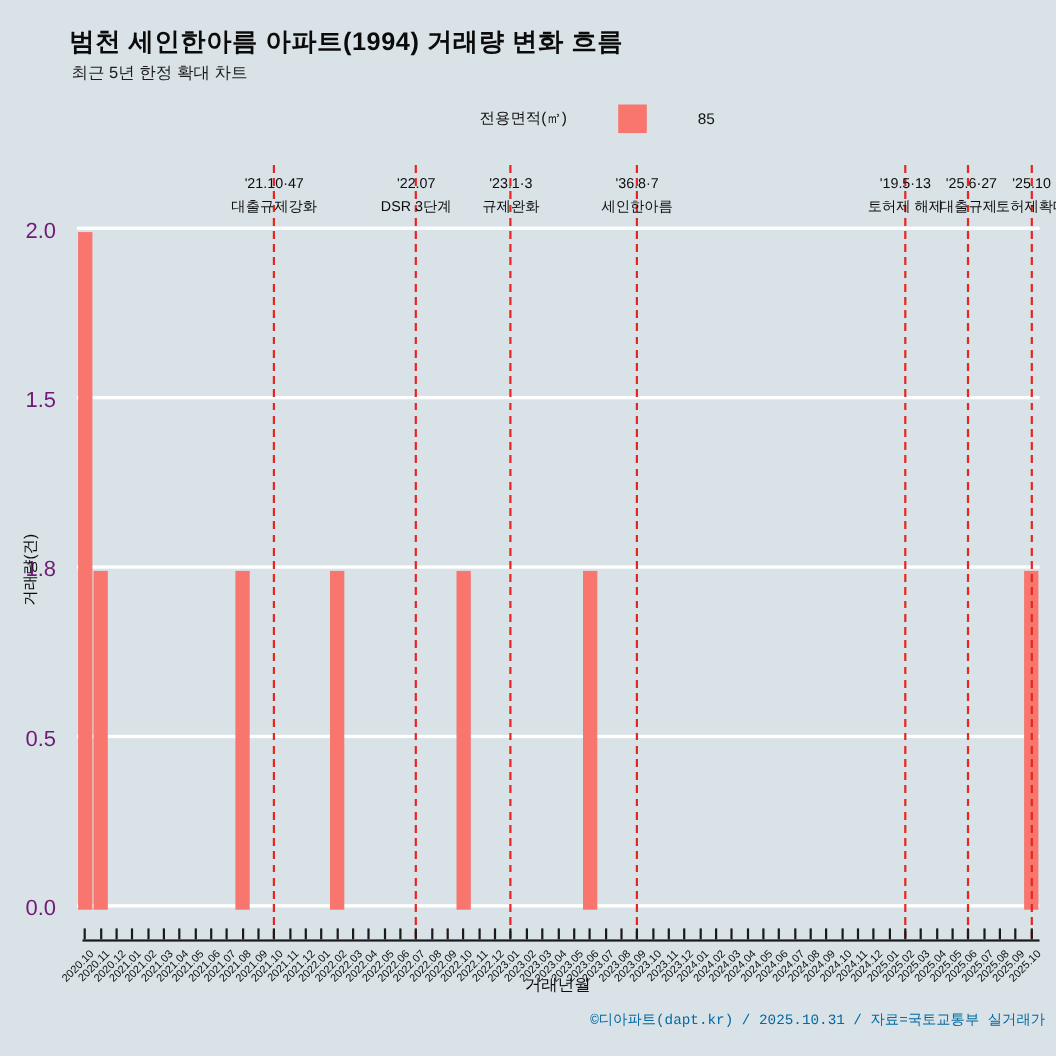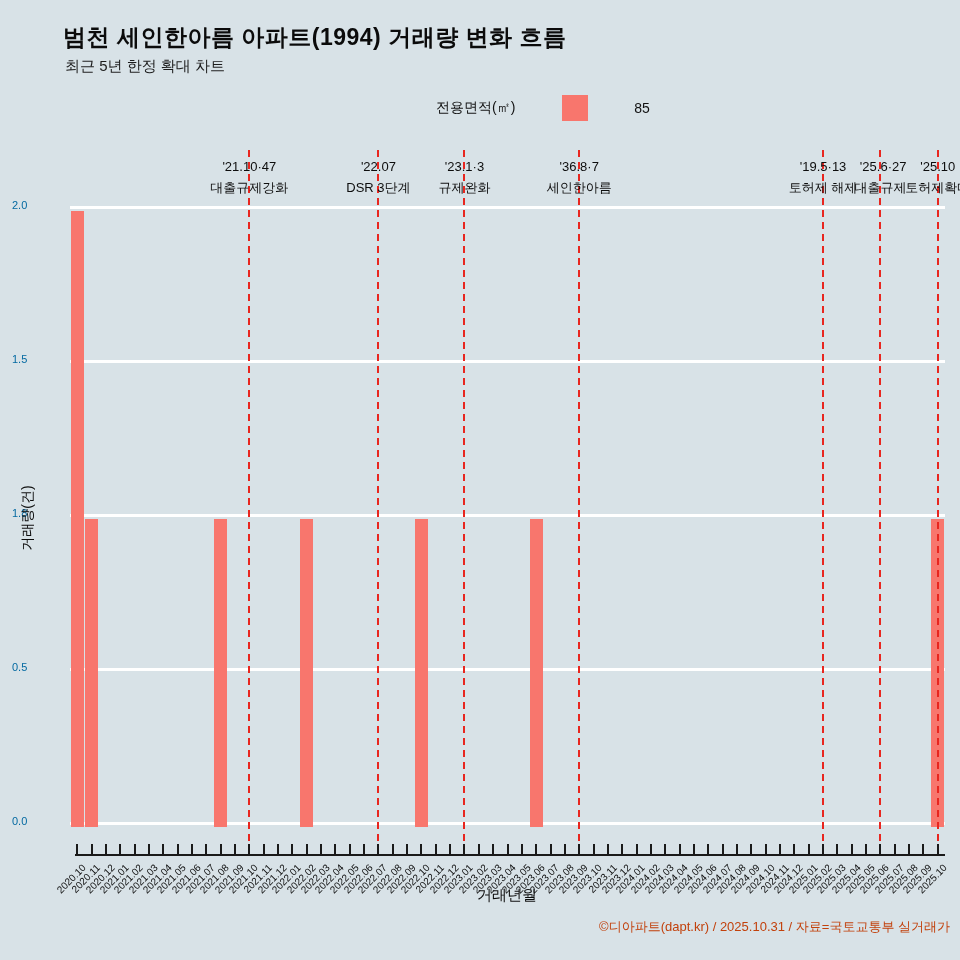--- a/index.html
+++ b/index.html
@@ -23,24 +23,24 @@
   .anno .anno-date{display:block;}
   .anno .anno-label{display:block;}
   #x-axis-line{position:absolute;height:2px;background:#1a1a1a;}
   .xtick{position:absolute;width:2px;height:10px;background:#1a1a1a;}
   .xlab-anchor{position:absolute;width:0;height:0;}
   .xlab-anchor span{
     position:absolute;right:0;top:0;white-space:nowrap;
     font-size:10px;color:#0d0d0d;
     transform:rotate(-45deg);transform-origin:100% 0;
   }
-  .ytick-label{position:absolute;width:50px;text-align:left;font-size:11px;color:#0369a1;}
+  .ytick-label{position:absolute;width:50px;text-align:center;font-size:20px;color:#701a75;}
   #y-axis-title{left:-27px;top:509px;width:110px;text-align:center;font-size:14px;color:#0d0d0d;transform:rotate(-90deg);transform-origin:50% 50%;}
   #x-axis-title{left:0;top:886px;width:1014px;text-align:center;font-size:15px;color:#0d0d0d;}
-  #footer{right:10px;top:918px;font-size:13px;color:#c2410c;white-space:nowrap;}
+  #footer{right:10px;top:918px;font-size:13px;color:#0369a1;white-space:nowrap;font-family:Liberation Mono, monospace;}
 </style>
 </head>
 <body style="background: rgb(216, 226, 231);">
 
 <div class="abs" id="title">범천 세인한아름 아파트(1994) 거래량 변화 흐름</div>
 <div class="abs" id="subtitle">최근 5년 한정 확대 차트</div>
 
 <div class="abs" id="legend">
   <span class="lg-label">전용면적(㎡)</span>
   <span class="lg-swatch" style="background: rgb(248, 118, 109);"></span>

